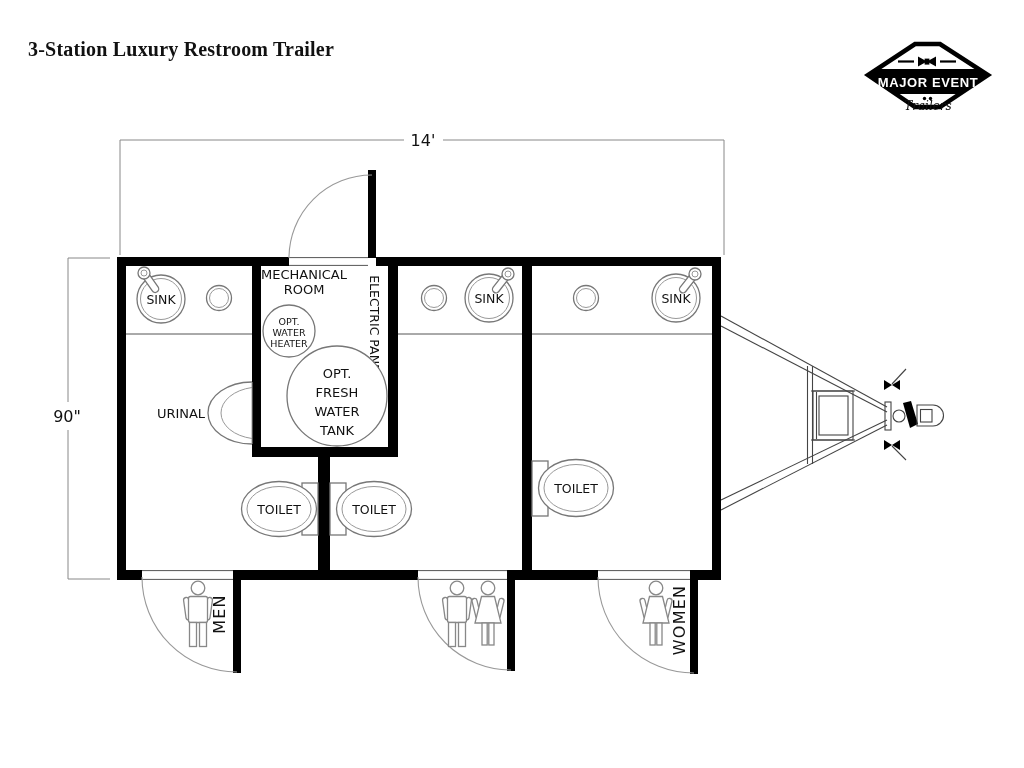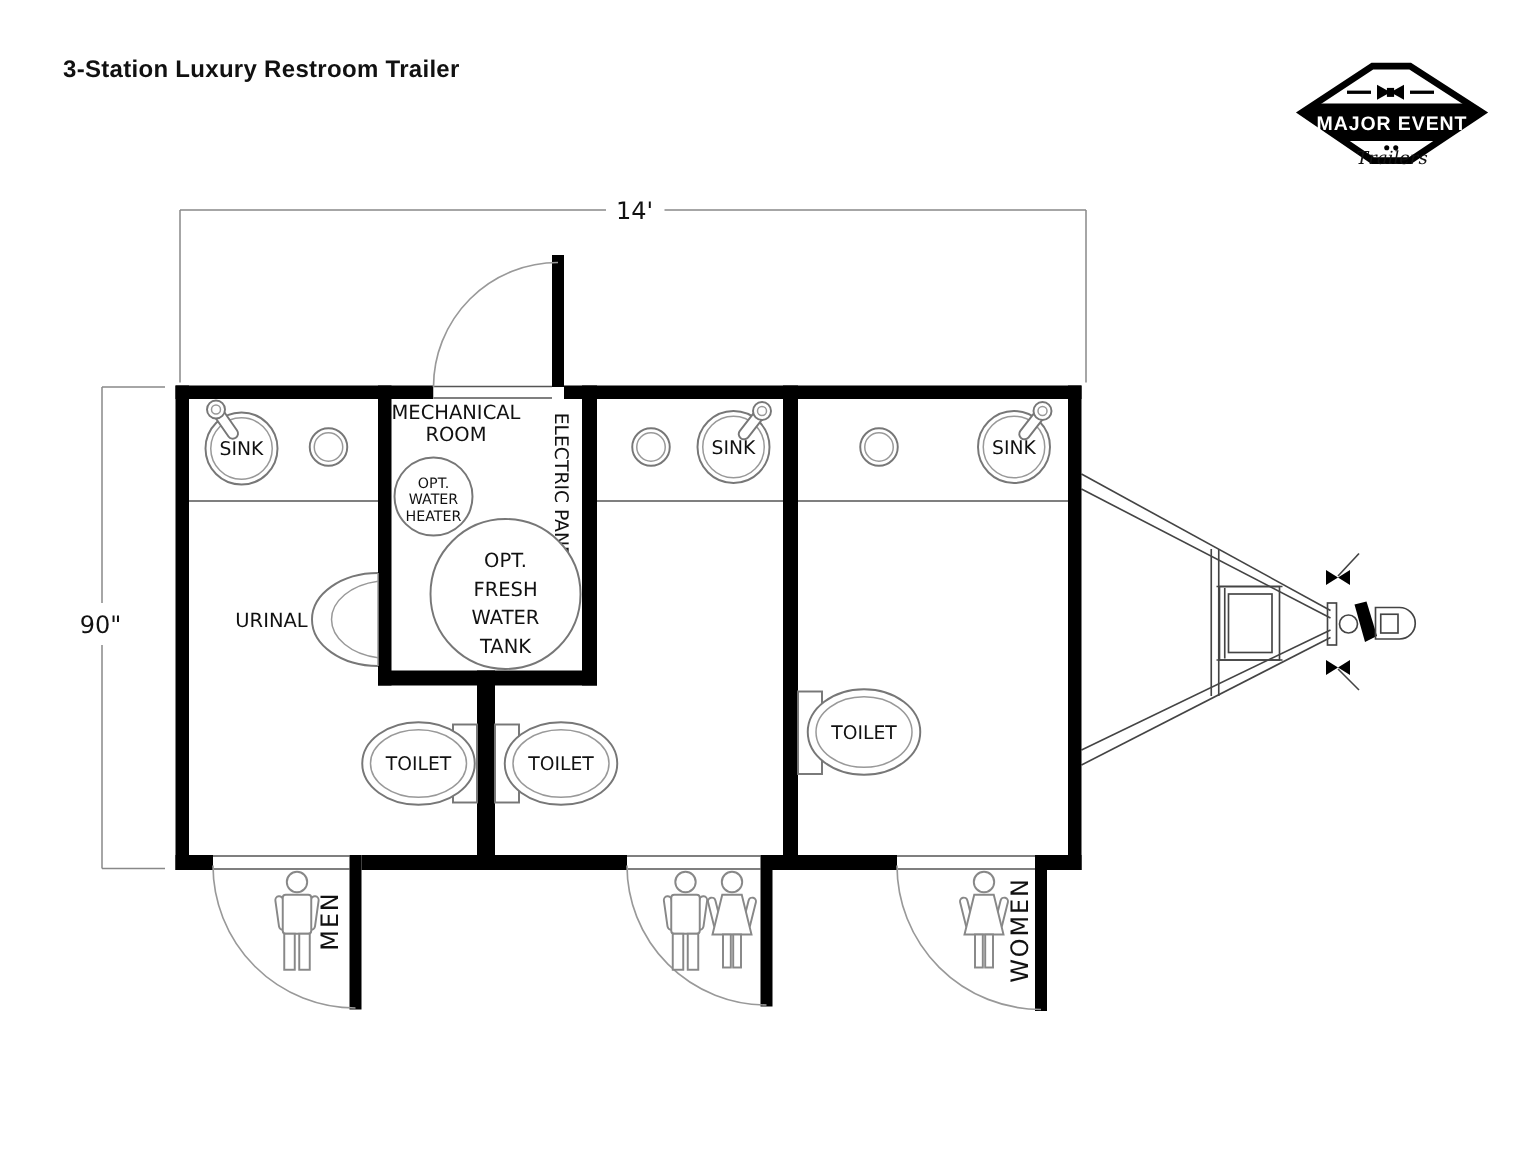--- a/index.html
+++ b/index.html
@@ -1,19 +1,19 @@
 <!DOCTYPE html>
 <html><head>
 <meta charset="utf-8">
 <style>
   html,body{margin:0;padding:0;background:#fff;}
   .canvas{position:relative;width:1024px;height:768px;background:#fff;overflow:hidden;
           font-family:"DejaVu Sans",sans-serif;}
-  .page-title{position:absolute;left:42px;top:38px;margin:0;font-size:16px;font-weight:bold;
-              color:#111;font-family:Liberation Sans, sans-serif;letter-spacing:.2px;}
+  .page-title{position:absolute;left:28px;top:38px;margin:0;font-size:20px;font-weight:bold;
+              color:#111;font-family:Liberation Serif, serif;letter-spacing:.2px;}
   svg text{font-family:"DejaVu Sans",sans-serif;fill:#111;}
   .lbl13{font-size:13px;}
   .lbl12{font-size:12.5px;}
   .lbl9{font-size:9.5px;}
   .dim{font-size:16px;}
   .roomlbl{font-size:16px;letter-spacing:1.2px;}
   .wall{fill:#000;stroke:none;}
   .thin{stroke:#555;stroke-width:1;fill:none;}
   .fix{stroke:#777;stroke-width:1.3;fill:#fff;}
   .fix2{stroke:#999;stroke-width:1;fill:none;}

